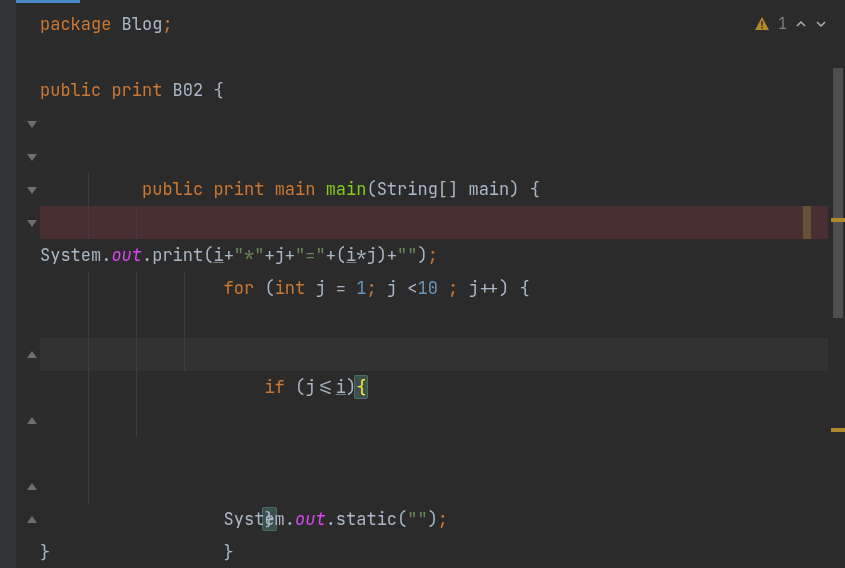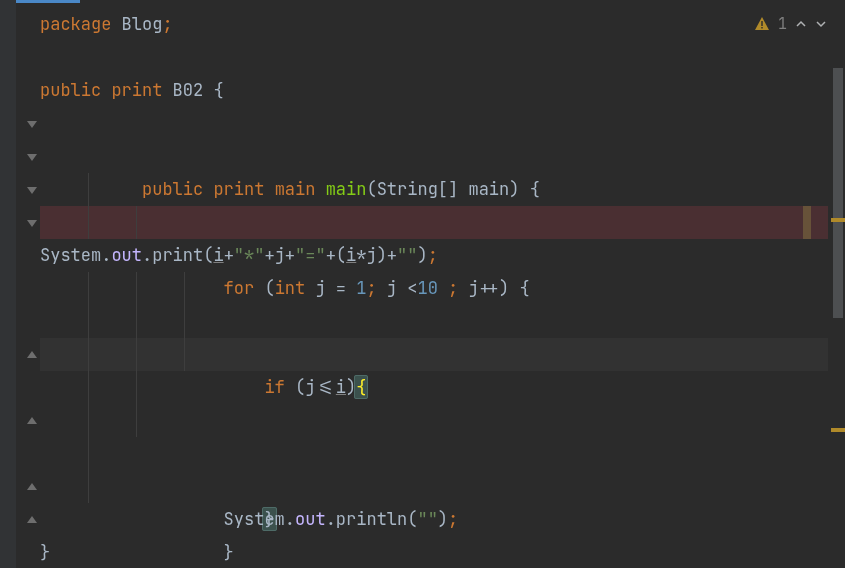--- a/index.html
+++ b/index.html
@@ -49,21 +49,21 @@
   .highlight-err {
     background: #4a2f32;
   }
   .highlight-current {
     background: #323232;
   }
   .tok-keyword { color: #cc7832; }
   .tok-method { color: #84cc16; }
   .tok-num { color: #6897bb; }
   .tok-str { color: #6a8759; }
-  .tok-static-it { color: #c4b5fd; }
+  .tok-static-it { color: #d946ef; font-style: italic; }
   .tok-semi { color: #cc7832; }
   .underline { text-decoration: underline; text-decoration-color: #808080; }
   .brace-match { background: #3b514d; border: 1px solid #4e6b67; border-radius:2px; padding:0 1px; margin:0 -2px;}
   .brace-match-y { color: #ffef28; }
 
   .inspection {
     position: absolute;
     top: 14px;
     right: 18px;
     display: flex;
@@ -210,21 +210,21 @@
     <div class="line">
       <span class="fold-icon"><svg width="10" height="10">
             <path d="M0 8 L10 8 L5 1 Z" fill="#6e6e6e"></path>
           </svg></span>
       <span class="indent-guide" style="left:48px;"></span>
       <span class="indent-guide" style="left:96px;"></span>
       <span>            </span><span>}</span></div>
 
     <div class="line">
       <span class="indent-guide" style="left:48px;"></span>
-      <span>            </span><span>System.</span><span class="tok-static-it">out</span><span>.</span><span>println</span><span>(</span><span class="tok-str">""</span><span>)</span><span class="tok-semi">;</span></div>
+      <span>            </span><span>System.</span><span class="tok-static-it">out</span><span>.</span><span>static</span><span>(</span><span class="tok-str">""</span><span>)</span><span class="tok-semi">;</span></div>
 
     <div class="line">
       <span class="fold-icon"><svg width="10" height="10">
             <path d="M0 8 L10 8 L5 1 Z" fill="#6e6e6e"></path>
           </svg></span>
       <span class="indent-guide" style="left:48px;"></span>
       </div>
 
     <div class="line">
       <span class="fold-icon"><svg width="10" height="10">

